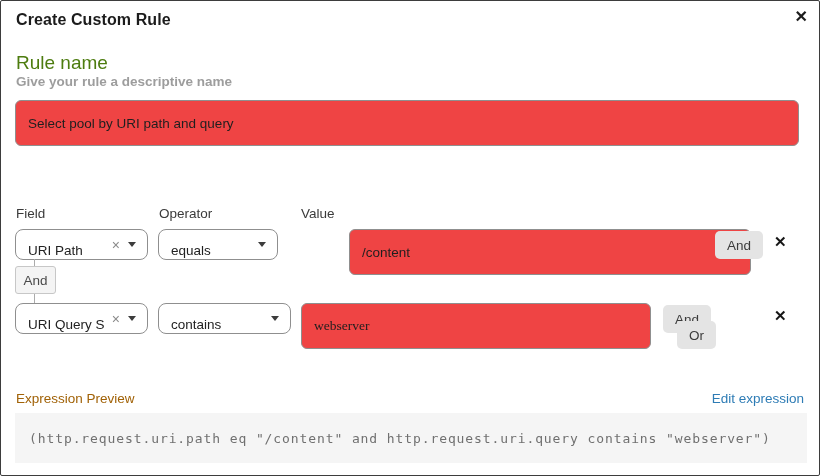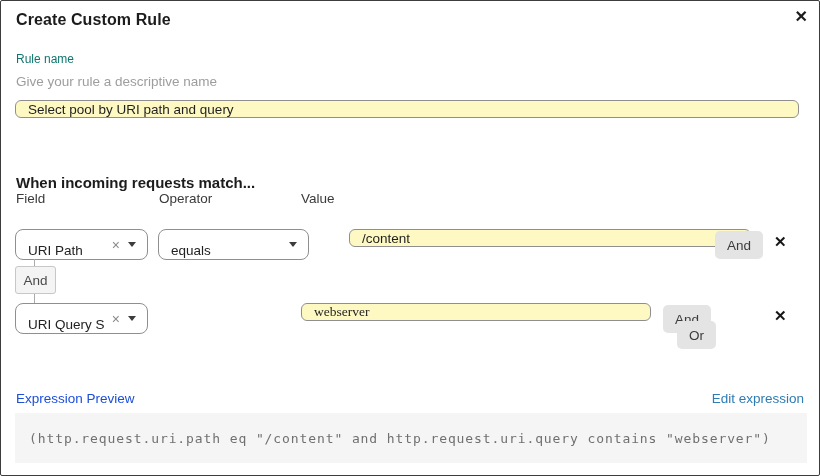--- a/index.html
+++ b/index.html
@@ -9,48 +9,48 @@
   .dialog {
     position:relative; width:820px; height:476px;
     background:#fff; border:1.5px solid #3d3d3d; border-radius:2px;
     overflow:hidden;
   }
   .abs { position:absolute; }
 
   .dialog-title { left:15px; top:10px; font-size:16px; font-weight:700; color:#1c1c1c; letter-spacing:.1px; }
   .close-btn { right:11px; top:5px; background:none; border:none; font-size:16px; font-weight:700; color:#1c1c1c; cursor:pointer; line-height:1.4; }
 
-  .rule-name-label { left:15px; top:51px; font-size:12px; color:#0f766e; }
-  .rule-name-hint  { left:15px; top:73px; font-size:13.5px; color:#9d9d9d; }
+  .rule-name-label { left:15px; top:51px; font-size:19px; color:#4d7c0f; }
+  .rule-name-hint  { left:15px; top:73px; font-size:13.5px; color:#9d9d9d;font-weight:bold; }
   .text-input {
-    height:18px; border:1px solid #8f8f8f; border-radius:6px;
-    padding:0 12px; font-size:13.5px; color:#1f1f1f; background:#fef9c3;
+    height:46px; border:1px solid #8f8f8f; border-radius:6px;
+    padding:0 12px; font-size:13.5px; color:#1f1f1f; background:#ef4444;
     font-family:"Liberation Sans","DejaVu Sans",sans-serif; outline:none;
   }
   .rule-name-input { left:14px; top:99px; width:784px; }
 
   .match-heading { left:15px; top:173px; font-size:15px; font-weight:700; color:#1c1c1c; }
 
-  .col-label { top:190px; font-size:13.5px; color:#3a3a3a; }
+  .col-label { top:205px; font-size:13.5px; color:#3a3a3a; }
   .col-field    { left:15px;  }
   .col-operator { left:158px; }
   .col-value    { left:300px; }
 
   .select {
     display:flex; align-items:center; gap:8px;
     height:31px; border:1px solid #8f8f8f; border-radius:8px;
     background:#fff; padding:0 11px 0 12px; font-size:13.5px; color:#222;
     cursor:pointer;
   }
   .select .lbl { flex:1; white-space:nowrap; overflow:hidden;margin-top:12px; }
   .select .clear { color:#8a8a8a; font-size:14px; line-height:1; cursor:pointer; }
   .caret { width:0; height:0; border-left:4.5px solid transparent; border-right:4.5px solid transparent; border-top:5.5px solid #3c3c3c; }
 
   .row1-field    { left:14px;  top:228px; width:133px; }
-  .row1-operator { left:157px; top:228px; width:151px; }
+  .row1-operator { left:157px; top:228px; width:120px; }
   .row1-value    { left:300px; top:228px; width:402px;margin-left:48px; }
   .row2-field    { left:14px;  top:302px; width:133px; }
   .row2-operator { left:157px; top:302px; width:133px; }
   .row2-value    { left:300px; top:302px; width:350px;font-family:Liberation Serif, serif; }
 
   .chip-btn {
     height:28px; padding:0 12px; border:none; border-radius:5px;
     background:#e4e4e4; color:#3c3c3c; font-size:13.5px; cursor:pointer;
     font-family:"Liberation Sans","DejaVu Sans",sans-serif;
   }
@@ -63,21 +63,21 @@
   .row2-del { left:773px; top:306px; }
 
   .connector-line { left:33px; top:258px; width:1px; height:46px; background:#ababab; }
   .connector-chip {
     left:14px; top:265px; width:41px; height:28px;
     background:#f4f4f4; border:1px solid #c7c7c7; border-radius:3px;
     display:flex; align-items:center; justify-content:center;
     font-size:13.5px; color:#4a4a4a; z-index:2;
   }
 
-  .expr-label { left:15px; top:390px; font-size:13.5px; color:#1d4ed8; }
+  .expr-label { left:15px; top:390px; font-size:13.5px; color:#a16207; }
   .expr-edit-link { right:15px; top:390px; font-size:13.5px; color:#2e7cb5; text-decoration:none; cursor:pointer;margin-left:8px; }
 
   .expr-box {
     left:14px; top:412px; width:792px; height:50px;
     background:#f5f5f5; display:flex; align-items:center; padding:0 14px;
   }
   .expr-code {
     font-family:"DejaVu Sans Mono","Liberation Mono",monospace;
     font-size:13px; letter-spacing:.9px; color:#707070; white-space:nowrap;
   }
@@ -87,21 +87,20 @@
 
 <div class="dialog">
 
   <div class="abs dialog-title">Create Custom Rule</div>
   <button class="abs close-btn">✕</button>
 
   <div class="abs rule-name-label">Rule name</div>
   <div class="abs rule-name-hint">Give your rule a descriptive name</div>
   <input class="abs text-input rule-name-input" type="text" value="Select pool by URI path and query" style="">
 
-  <div class="abs match-heading">When incoming requests match...</div>
 
   <div class="abs col-label col-field">Field</div>
   <div class="abs col-label col-operator">Operator</div>
   <div class="abs col-label col-value">Value</div>
 
   <div class="abs select row1-field">
     <span class="lbl">URI Path</span>
     <span class="clear">×</span>
     <span class="caret"></span>
   </div>
@@ -114,20 +113,24 @@
   <button class="abs delete-btn row1-del">✕</button>
 
   <div class="abs connector-line"></div>
   <div class="abs connector-chip">And</div>
 
   <div class="abs select row2-field">
     <span class="lbl">URI Query St...</span>
     <span class="clear">×</span>
     <span class="caret"></span>
   </div>
+  <div class="abs select row2-operator">
+    <span class="lbl">contains</span>
+    <span class="caret"></span>
+  </div>
   <input class="abs text-input row2-value" type="text" value="webserver" style="">
   <button class="abs chip-btn row2-and">And</button>
   <button class="abs chip-btn row2-or">Or</button>
   <button class="abs delete-btn row2-del">✕</button>
 
   <div class="abs expr-label">Expression Preview</div>
   <a class="abs expr-edit-link">Edit expression</a>
   <div class="abs expr-box">
     <span class="expr-code">(http.request.uri.path eq "/content" and http.request.uri.query contains "webserver")</span>
   </div>

